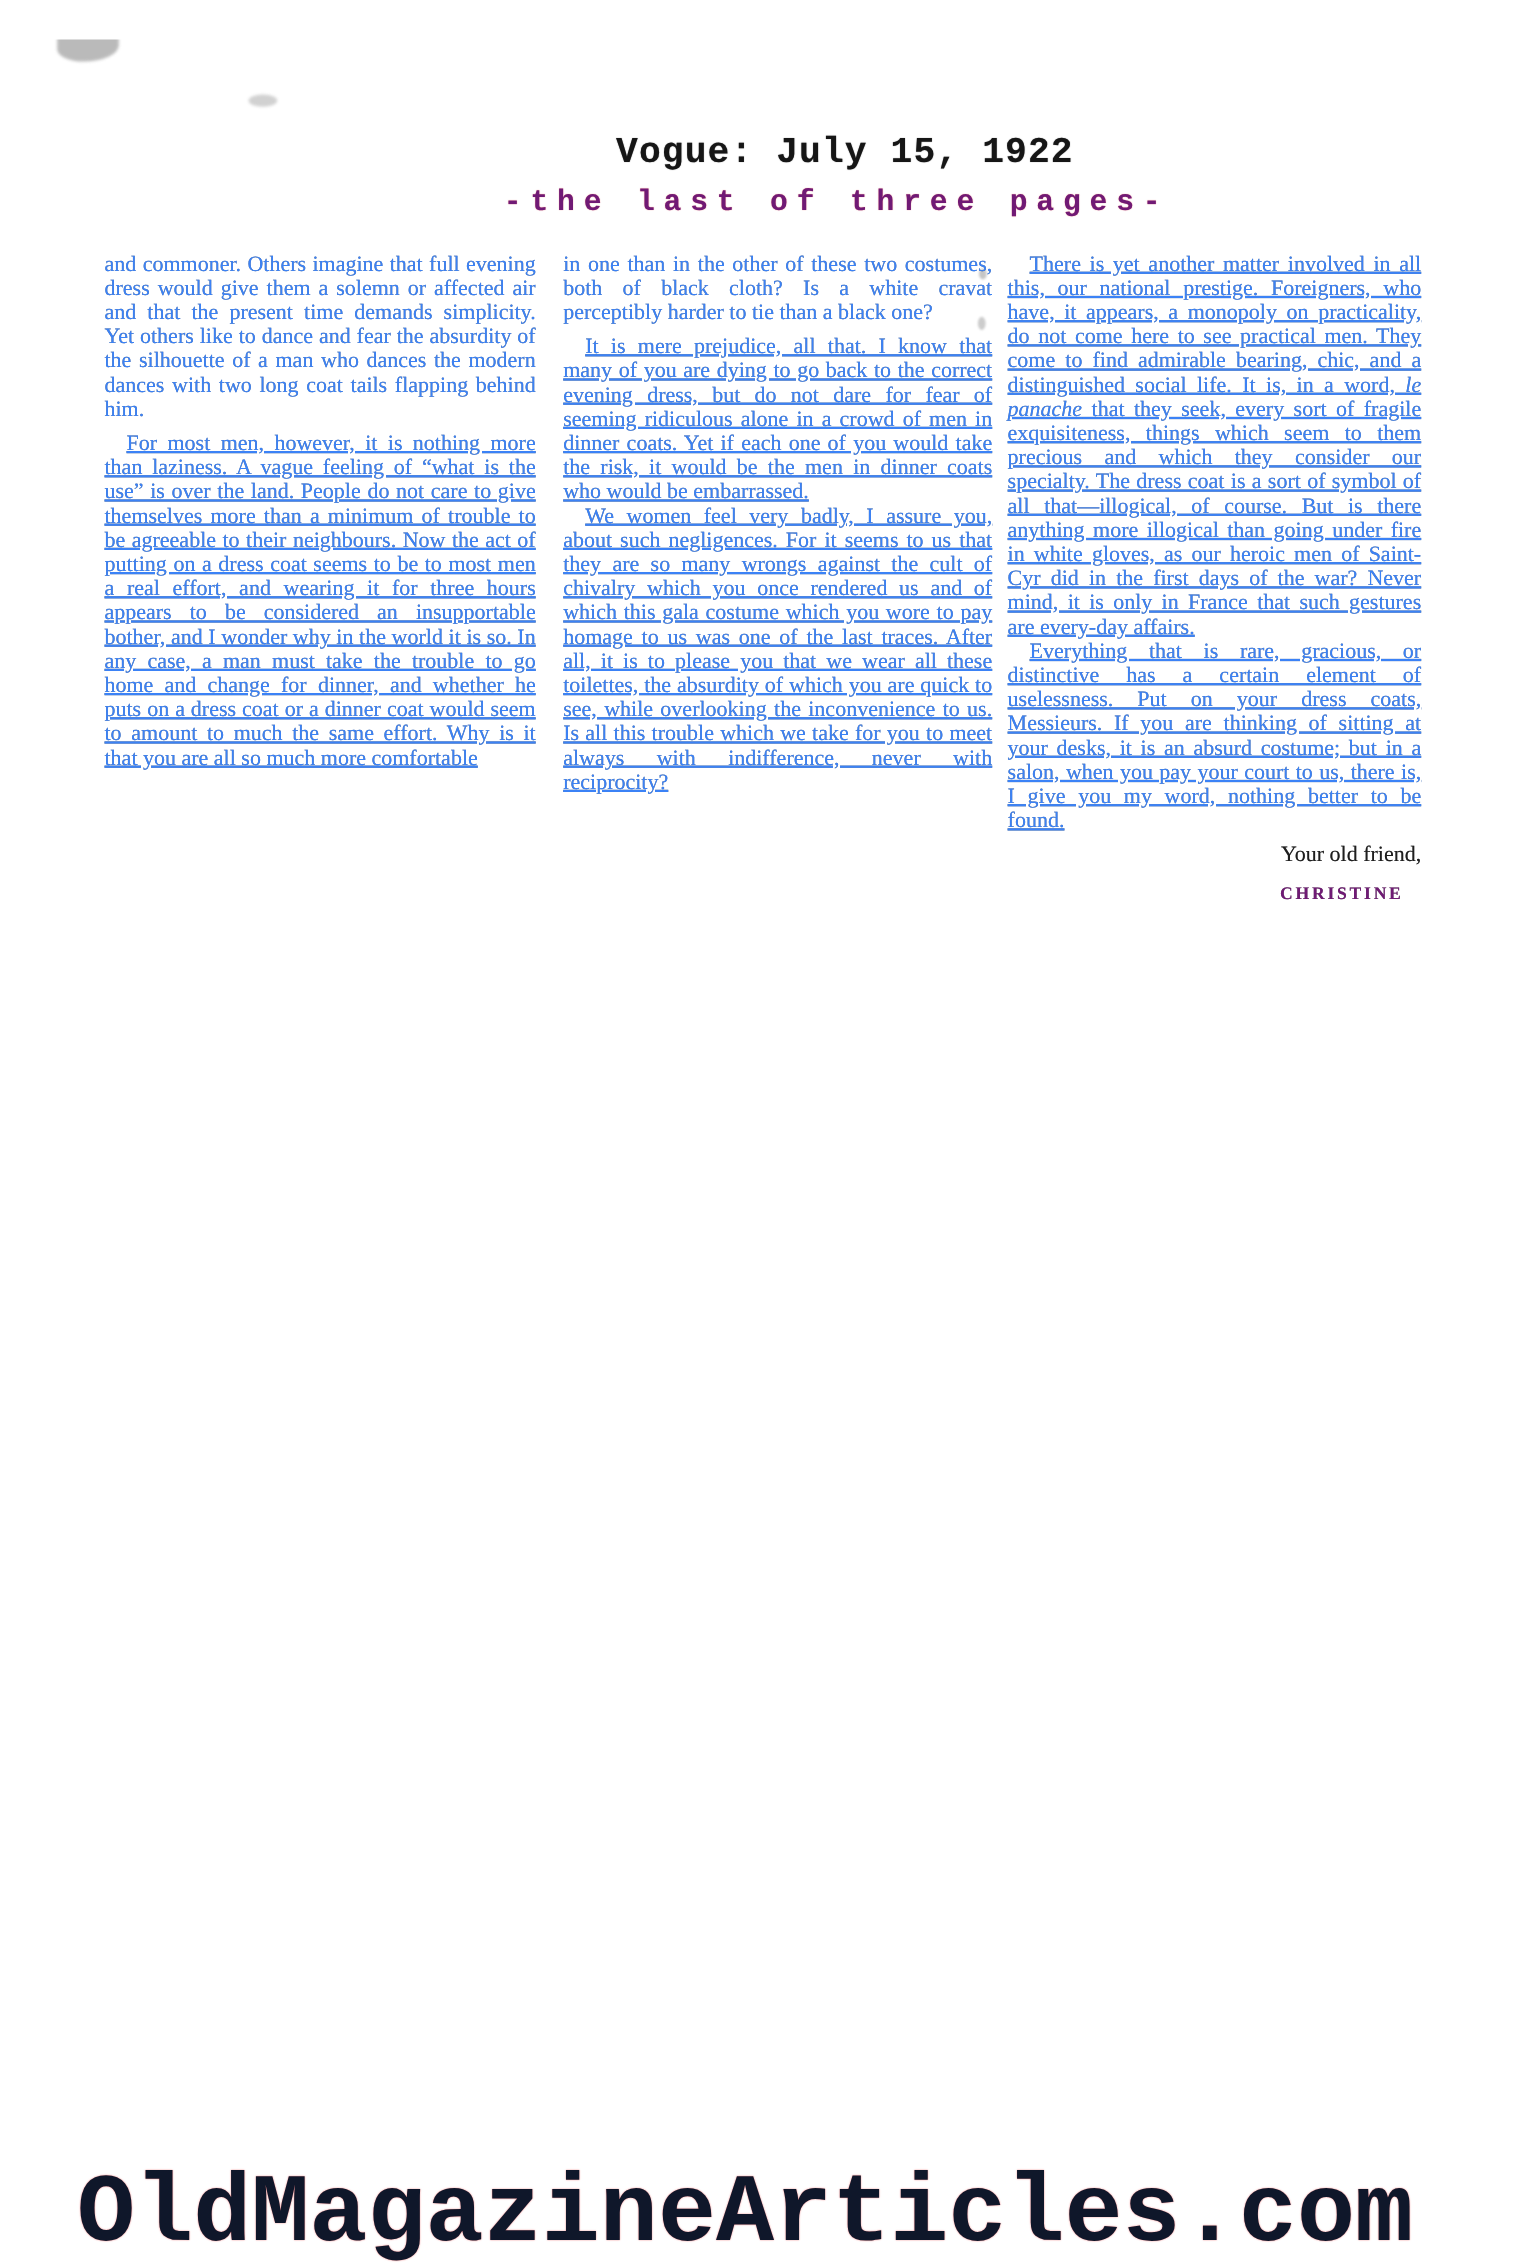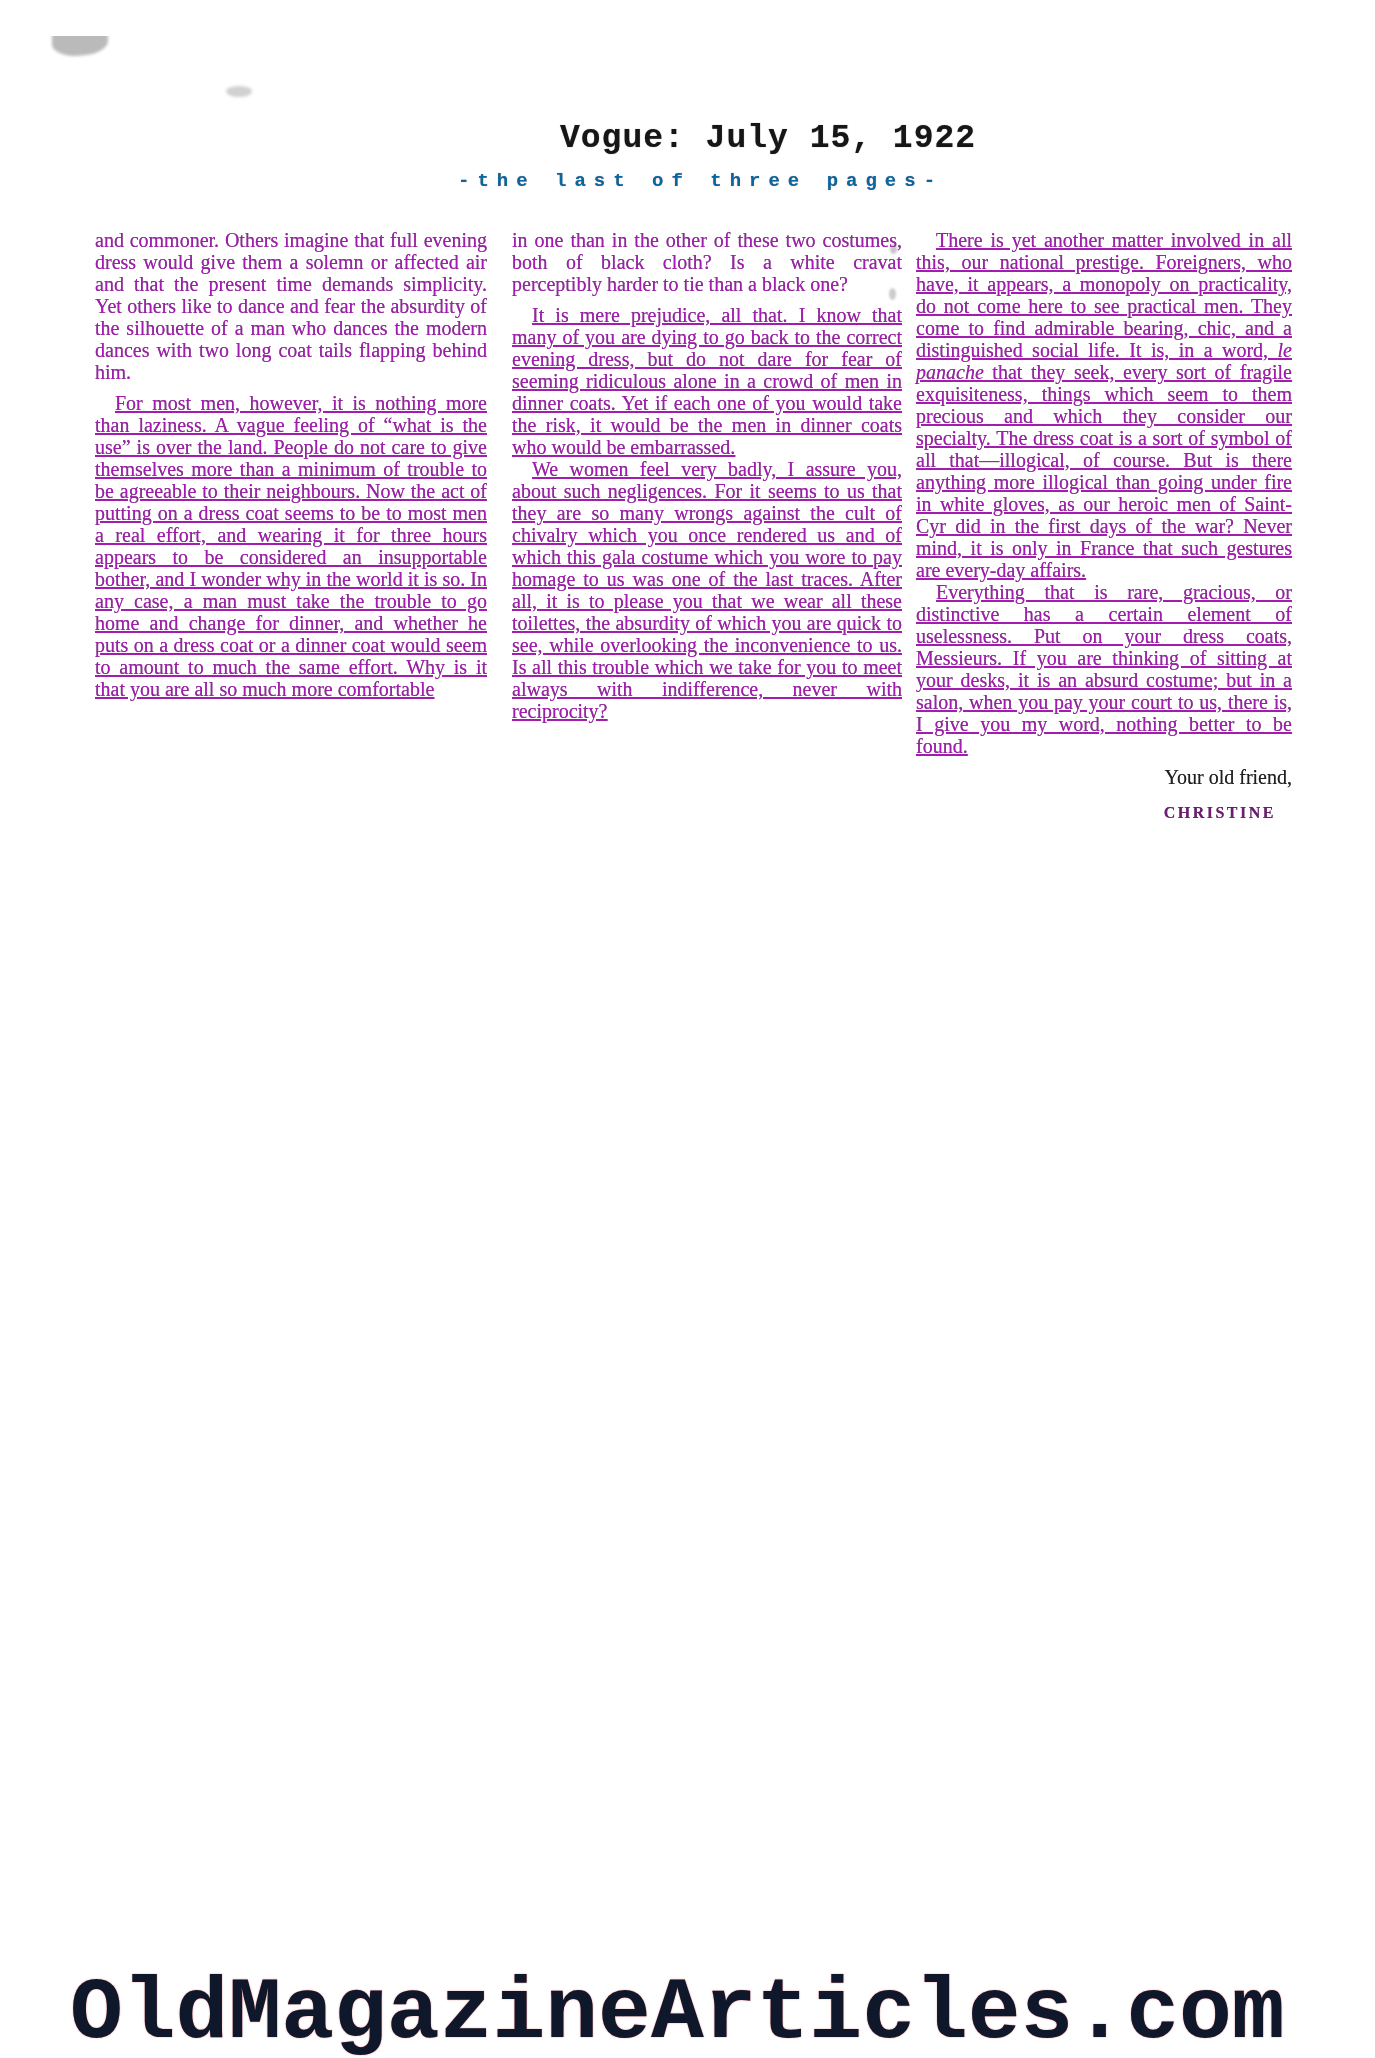--- a/index.html
+++ b/index.html
@@ -24,35 +24,35 @@
   .masthead {
     position:absolute; left:560px; top:84px;
     font-family:"Liberation Mono", monospace;
     font-weight:bold; font-size:33px; letter-spacing:1px;
     color:#161616; white-space:nowrap;
     text-shadow:0 0 1px rgba(20,20,20,.55);
   }
   .subtitle {
     position:absolute; left:458px; top:134px;
     font-family:"Liberation Mono", monospace;
-    font-weight:bold; font-size:19px; letter-spacing:8px;
-    color:#0369a1; white-space:nowrap;
+    font-weight:bold; font-size:27px; letter-spacing:8px;
+    color:#701a75; white-space:nowrap;
     text-shadow:0 0 1px rgba(225,14,14,.5);
   }
 
   
   .columns { position:absolute; top:193px; left:0; width:1375px; }
   .col { position:absolute; top:0; color:#1f1f1f; }
   .col-1 { left:95px;  width:392px; }
   .col-2 { left:512px; width:390px; }
   .col-3 { left:916px; width:376px; }
   .para {
     margin:0; font-size:20px; line-height:22px;
     text-align:justify; text-justify:inter-word;
-    color:#a21caf;
+    color:#3b82f6;
     text-shadow:0 0 .6px rgba(25,25,25,.6);
   }
   .para.indent { text-indent:20px;text-decoration:underline; }
   .para.spaced { margin-top:9px; }
   .italic { font-style:italic; }
 
   .signoff {
     margin-top:9px; font-size:20px; line-height:22px;
     text-align:right; color:#1f1f1f;
     text-shadow:0 0 .6px rgba(25,25,25,.6);

